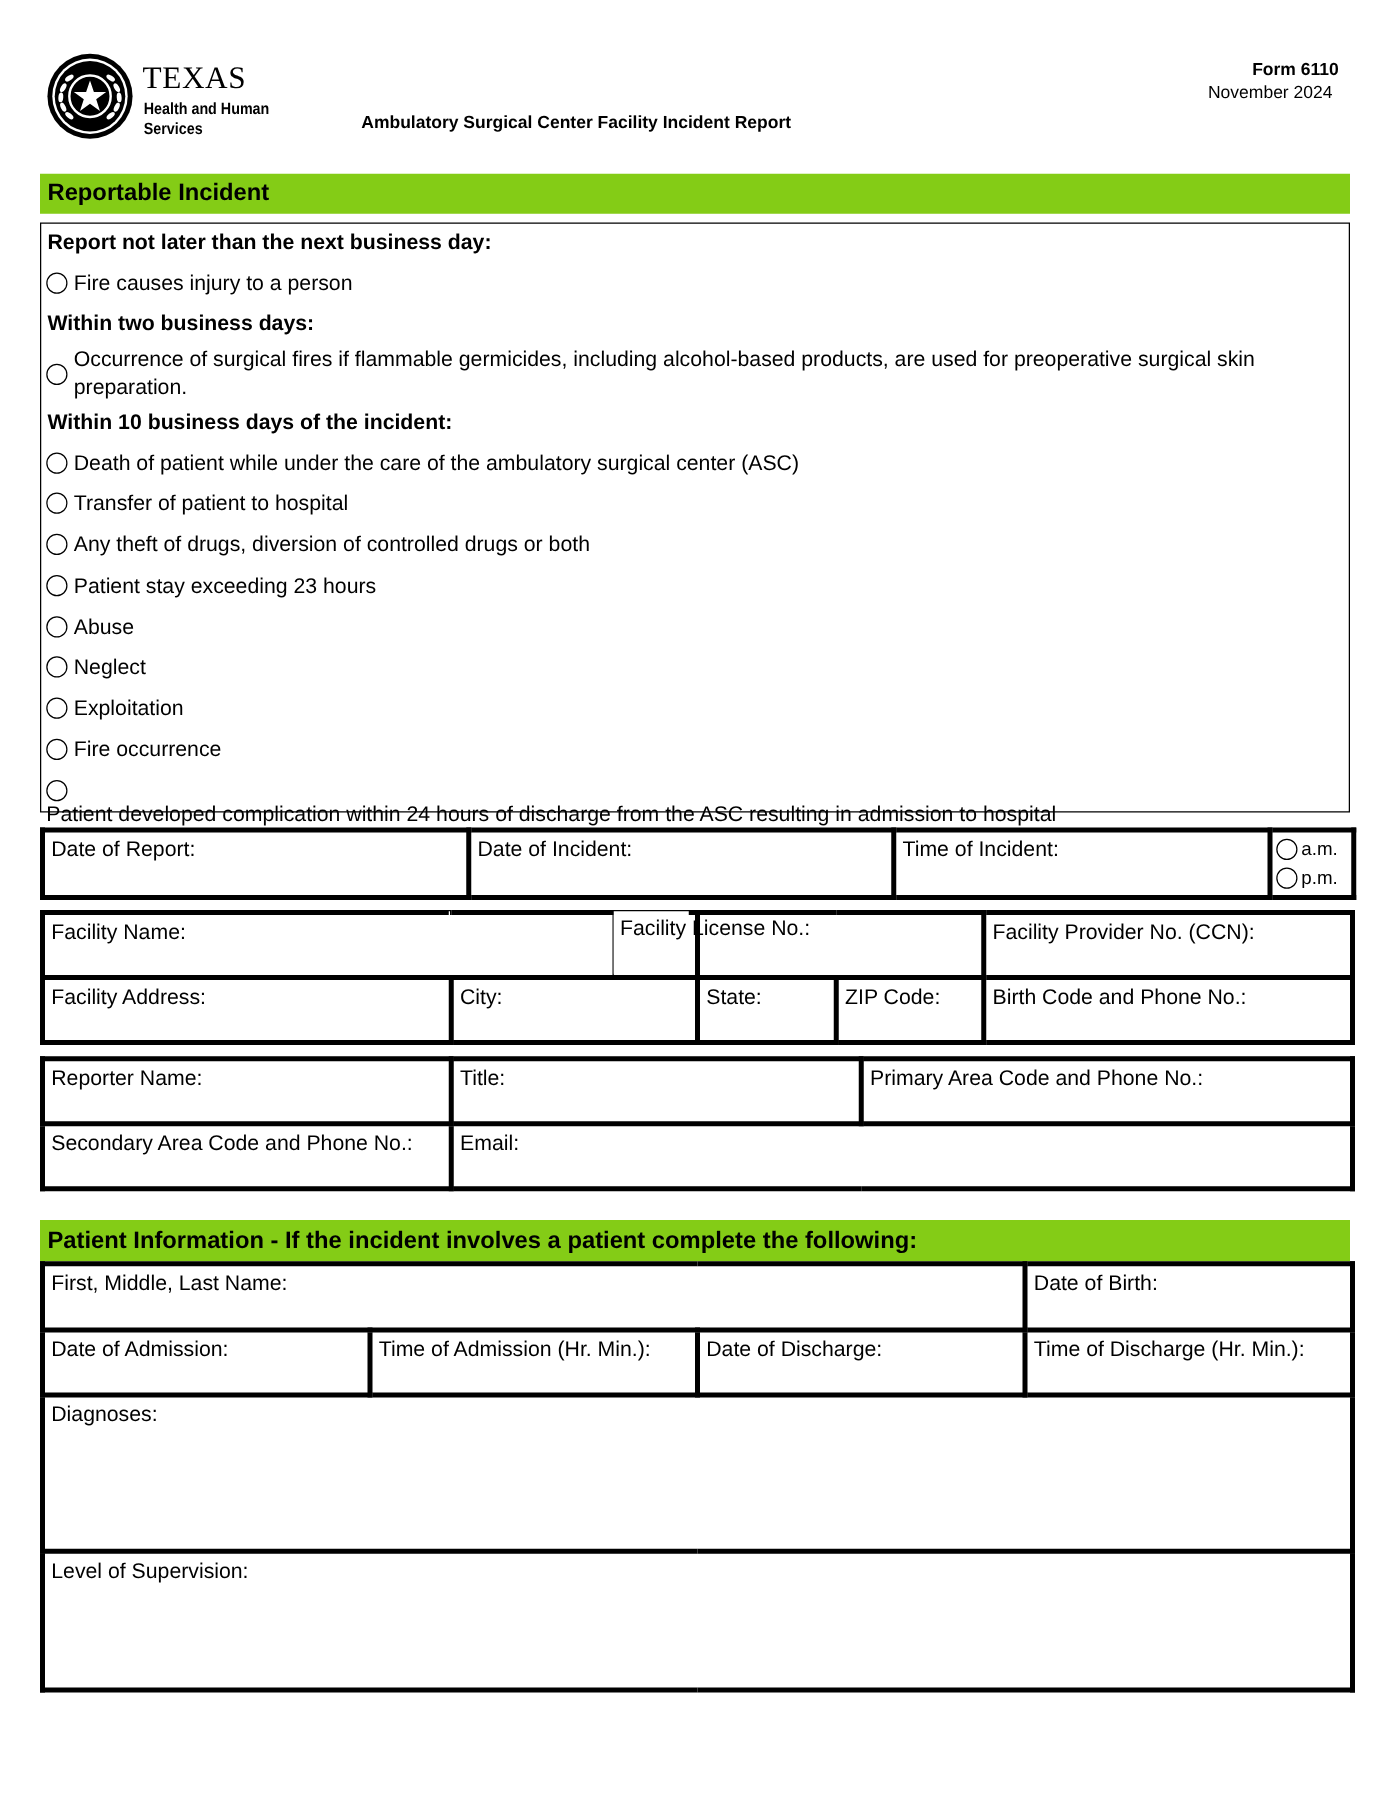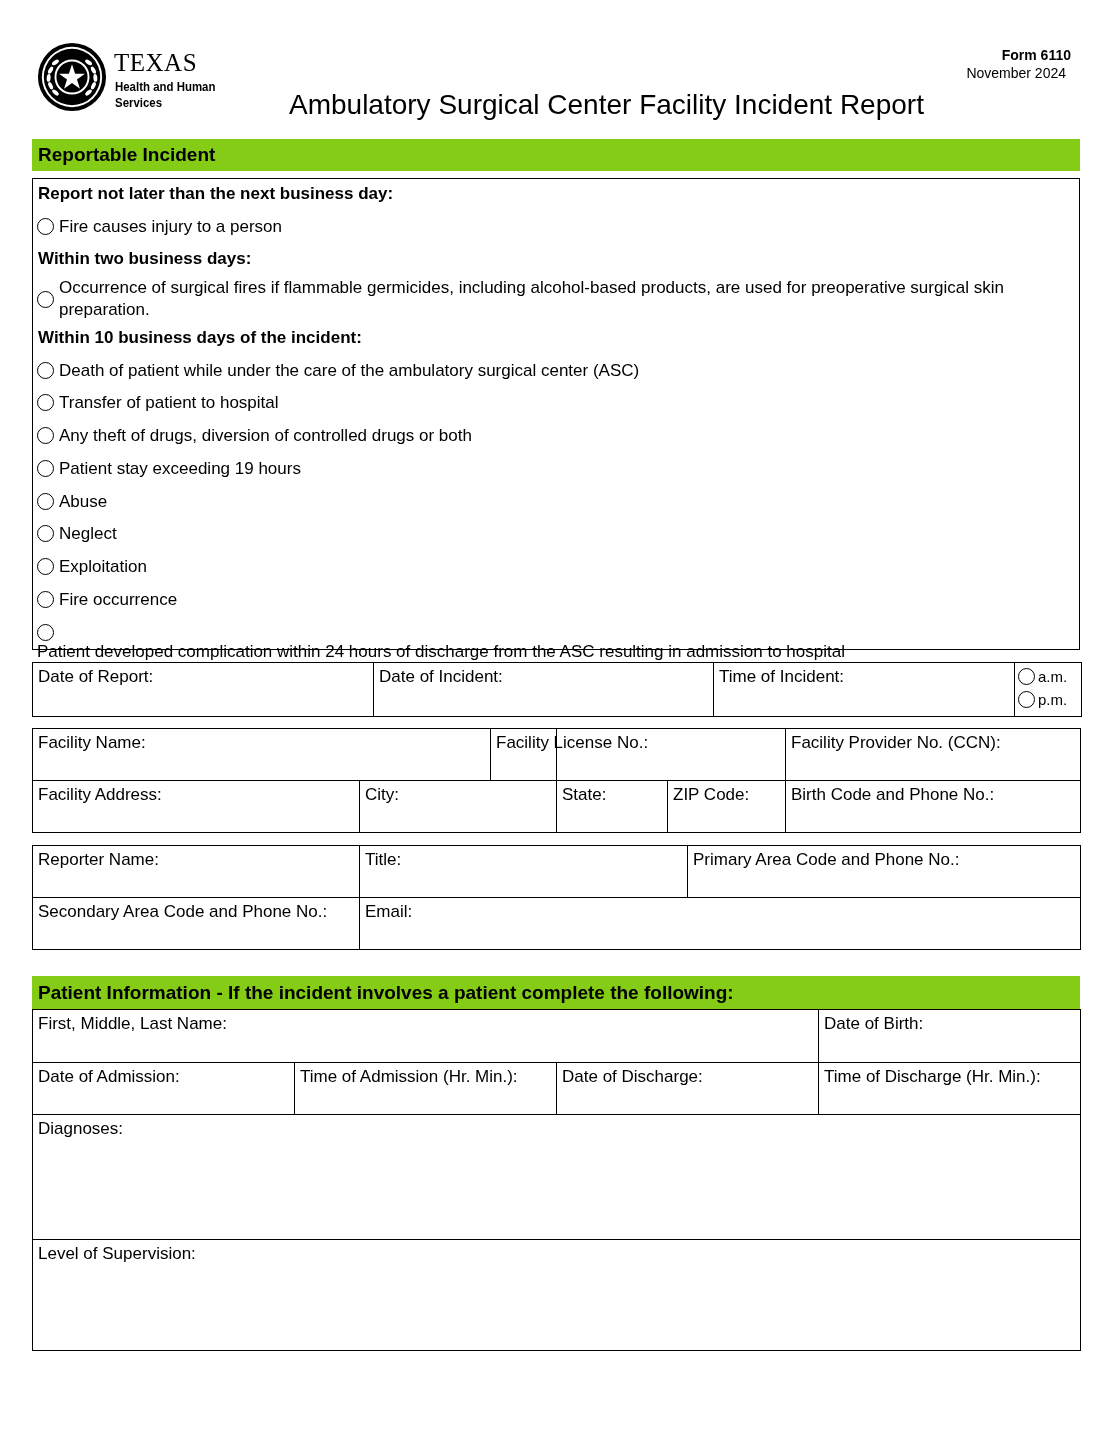--- a/index.html
+++ b/index.html
@@ -7,38 +7,38 @@
   body { font-family: "Liberation Sans", sans-serif; color: #000; position: relative; }
 
   .header { position: absolute; left: 0; top: 0; width: 1113px; height: 135px; }
   .logo { position: absolute; left: 36px; top: 40px; width: 200px; height: 76px; }
   .seal { position: absolute; left: 0; top: 0; width: 72px; height: 74px; }
   .logo-texas { position: absolute; left: 78px; top: 10px; font-family: "Liberation Serif", serif; font-size: 25px; letter-spacing: 0.5px; line-height: 25px; }
   .logo-sub { position: absolute; left: 79px; font-size: 13px; font-weight: bold; line-height: 15px; transform: scaleX(0.88); transform-origin: left; }
   .logo-sub.l1 { top: 39px; }
   .logo-sub.l2 { top: 55px; }
 
-  .form-title { position: absolute; left: 289px; top: 89px; font-size: 28px; font-weight: normal; }
+  .form-title { position: absolute; left: 289px; top: 89px; font-size: 14px; font-weight: bold; }
   .form-no { position: absolute; right: 42px; top: 47px; font-size: 14px; font-weight: bold; text-align: right; }
   .form-date { position: absolute; right: 47px; top: 65px; font-size: 14px; text-align: right; }
 
   .section-bar { position: absolute; left: 32px; width: 1048px; background: #84cc16; font-weight: bold; font-size: 19px; padding-left: 6px; }
   .sec1 { top: 139px; height: 32px; line-height: 32px; }
   .sec2 { top: 976px; height: 33px; line-height: 33px; }
 
   .incident-box { position: absolute; left: 32px; top: 178px; width: 1048px; height: 472px; border: 1px solid #000; }
   .group-heading { position: absolute; left: 5px; font-size: 17px; font-weight: bold; }
   .opt { position: absolute; left: 4px; font-size: 17px; display: flex; align-items: flex-start; }
   .radio { display: inline-block; width: 17px; height: 17px; border: 1px solid #000; border-radius: 50%; flex-shrink: 0; margin-right: 5px; margin-top: 2px; background: #fff; }
   .opt.multi { align-items: center; }
   .opt.multi .radio { margin-top: 0; }
   .opt-text { line-height: 22px; }
 
   table.grid { position: absolute; border-collapse: collapse; table-layout: fixed; }
-  table.grid td { border: 1px solid #000000; vertical-align: top; padding: 4px 5px; font-size: 17px; }
+  table.grid td { border: 4px solid #000000; vertical-align: top; padding: 4px 5px; font-size: 17px; }
   .cell-label { display: block; }
 
   .ampm { display: flex; flex-direction: column; gap: 6px; padding-top: 2px; }
   .ampm-opt { display: flex; align-items: center; font-size: 15px; }
   .ampm-opt .radio { width: 17px; height: 17px; margin: 0 3px 0 0; }
 </style>
 </head>
 <body>
 
 <div class="header">
@@ -95,21 +95,21 @@
   <label class="opt" style="top:213px;">
     <span class="radio"></span>
     <span class="opt-text">Transfer of patient to hospital</span>
   </label>
   <label class="opt" style="top:246px;">
     <span class="radio"></span>
     <span class="opt-text">Any theft of drugs, diversion of controlled drugs or both</span>
   </label>
   <label class="opt" style="top:279px;">
     <span class="radio"></span>
-    <span class="opt-text">Patient stay exceeding 19 hours</span>
+    <span class="opt-text">Patient stay exceeding 23 hours</span>
   </label>
   <label class="opt" style="top:312px;">
     <span class="radio"></span>
     <span class="opt-text">Abuse</span>
   </label>
   <label class="opt" style="top:344px;">
     <span class="radio"></span>
     <span class="opt-text">Neglect</span>
   </label>
   <label class="opt" style="top:377px;">

